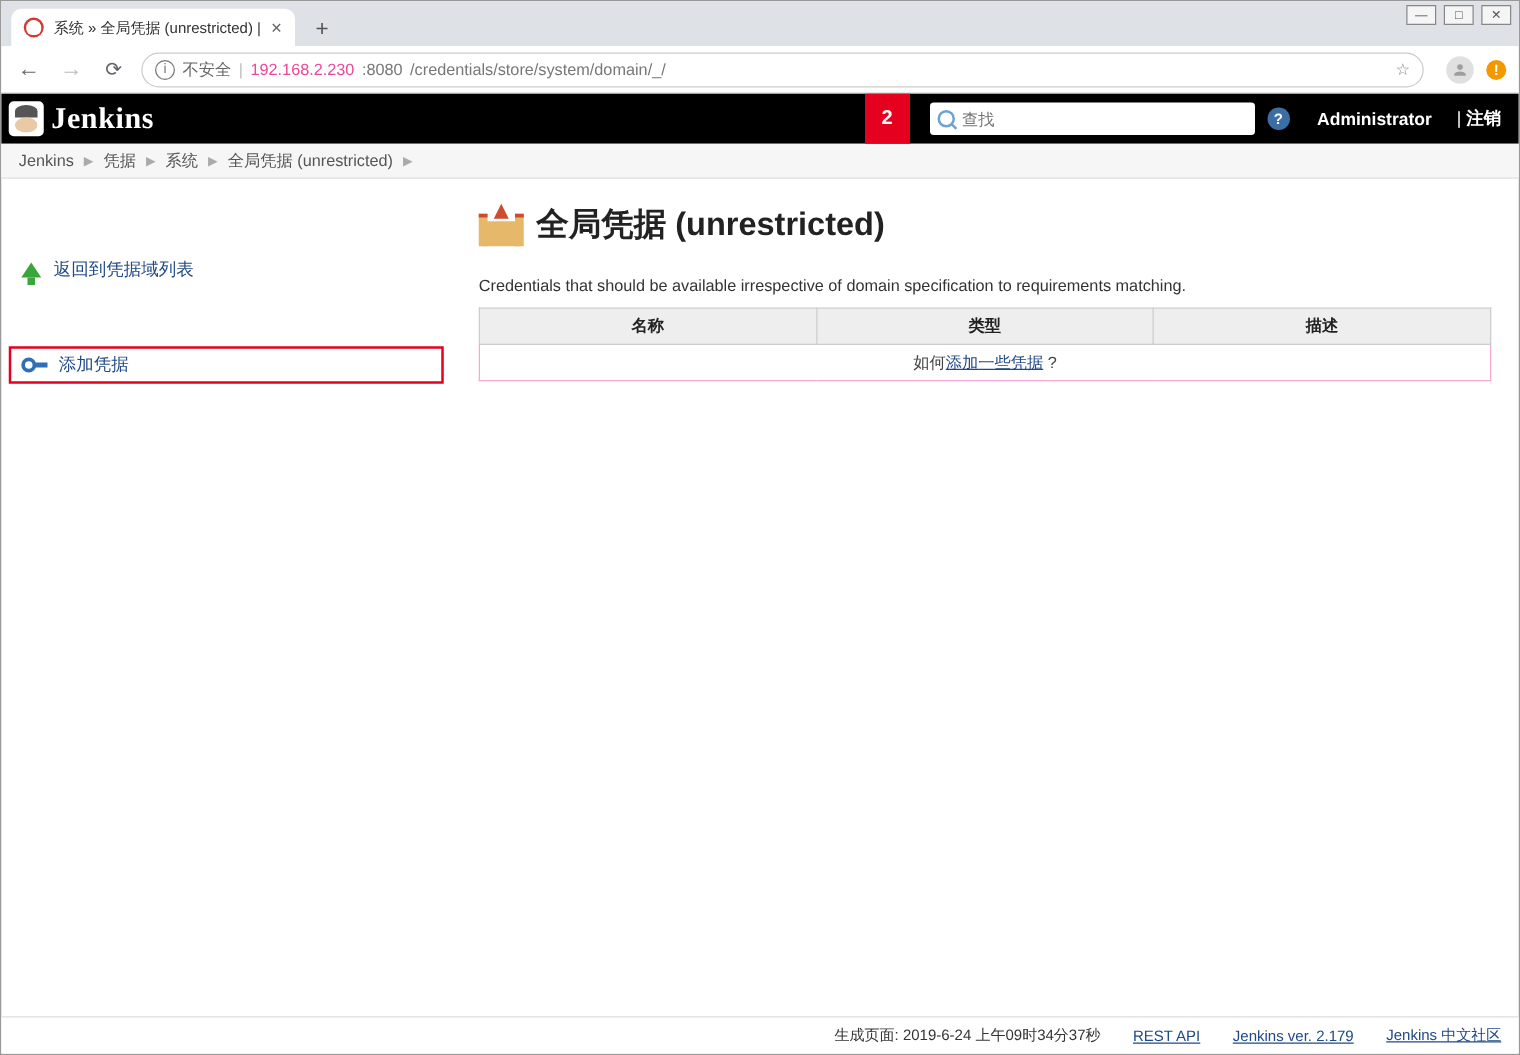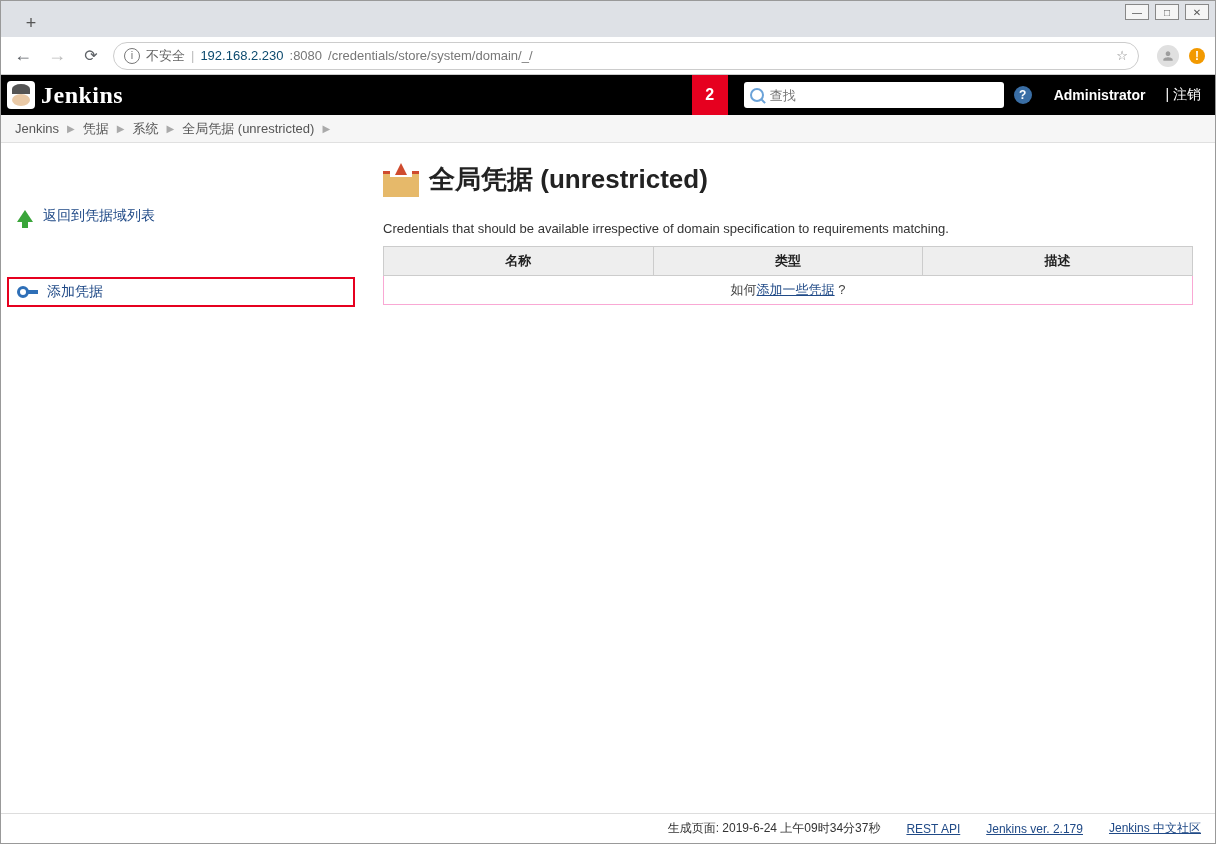--- a/index.html
+++ b/index.html
@@ -96,21 +96,21 @@
     gap: 6px;
     color:#555;
     overflow:hidden;
   }
   .omni-info {
     width:16px;height:16px;border:1.5px solid #777;border-radius:50%;
     display:flex;align-items:center;justify-content:center;font-size:11px;line-height:1;color:#777;
   }
   .omni-insecure { color:#666; }
   .omni-divider { color:#bbb; }
-  .omni-url-host { color:#0c4a6e; }
+  .omni-url-host { color:#ec4899; }
   .omni-url-path { color:#777; }
   .omni-star { color:#888; }
   .addr-right { display:flex; align-items:center; gap:10px; margin-left:8px; }
   .avatar-circle { width:22px;height:22px;border-radius:50%;background:#e0e0e0;display:flex;align-items:center;justify-content:center;color:#888;}
   .warn-dot { width:16px;height:16px;border-radius:50%;background:#f29900;color:#fff;font-size:12px;display:flex;align-items:center;justify-content:center;font-weight:bold;}
 
   
   .jenkins-header {
     background:#000;
     height:40px;
@@ -152,21 +152,21 @@
   .search-input{
     border:none;outline:none;flex:1;font-size:13px;color:#666;background:transparent;
   }
   .help-ico{
     width:18px;height:18px;border-radius:50%;background:#3a6ea5;color:#fff;
     display:flex;align-items:center;justify-content:center;font-weight:bold;font-size:12px;
   }
   .header-user{font-weight:bold;margin-left:12px;font-size:14px;}
   .header-logout{margin-left:10px;font-size:14px;}
   .header-logout::before{content:"| ";color:#fff;}
-  .header-logout span{font-weight:normal;margin-top:16px;}
+  .header-logout span{font-weight:bold;margin-top:16px;}
 
   
   .breadcrumbs{
     height:28px;background:#f6f6f6;border-bottom:1px solid #e0e0e0;
     display:flex;align-items:center;padding:0 14px;gap:8px;
     color:#555;font-size:13px;
   }
   .crumb{color:#555;}
   .crumb-sep{color:#aaa;font-size:10px;}
 
@@ -240,20 +240,25 @@
 </head>
 <body>
 
 <div class="win-controls">
   <div class="win-btn">—</div>
   <div class="win-btn">□</div>
   <div class="win-btn">✕</div>
 </div>
 
 <div class="tab-strip">
+  <div class="browser-tab">
+    <span class="favicon"></span>
+    <span class="tab-title">系统 » 全局凭据 (unrestricted) |</span>
+    <span class="tab-close">×</span>
+  </div>
   <div class="new-tab">+</div>
 </div>
 
 <div class="addr-row">
   <div class="nav-arrow">←</div>
   <div class="nav-arrow disabled">→</div>
   <div class="nav-arrow reload">⟳</div>
   <div class="omnibox">
     <span class="omni-info">i</span>
     <span class="omni-insecure">不安全</span>

